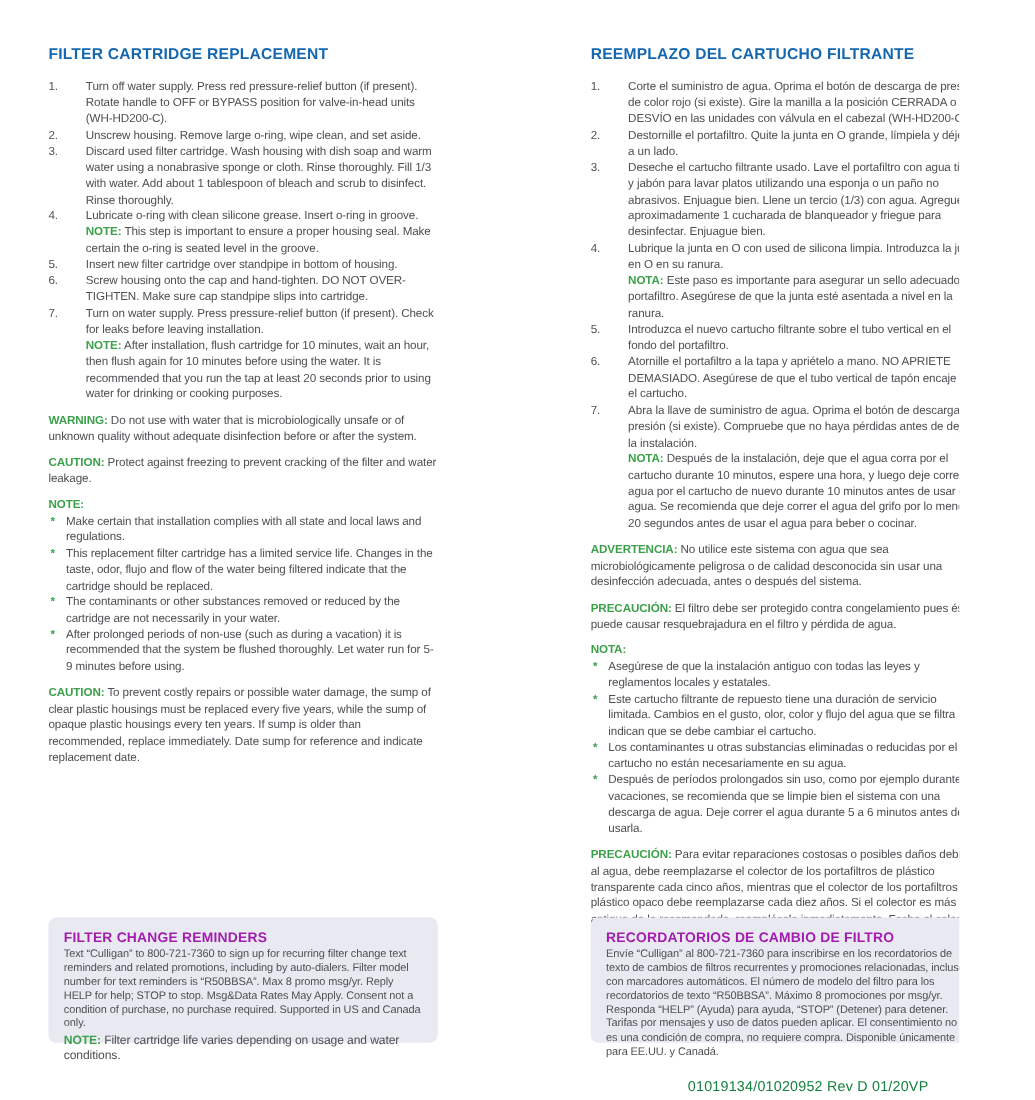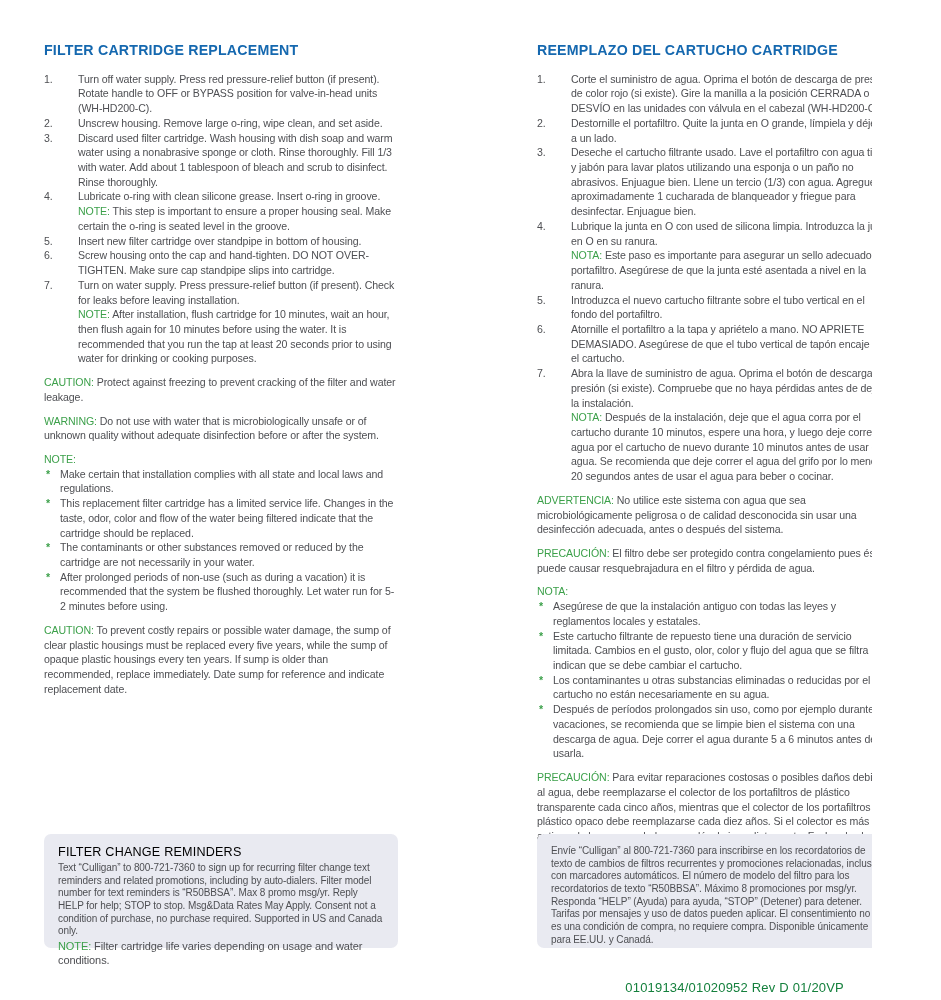--- a/index.html
+++ b/index.html
@@ -9,27 +9,27 @@
     font-family:"Liberation Sans", sans-serif; color:#4e4f53; overflow:hidden;
   }
   .columns { display:flex; gap:139px; padding:41px 49px 0 44px; }
   .col { width:354px; flex:0 0 354px; font-size:10.6px; line-height:1.39; letter-spacing:-0.1px; }
   .col-title { font-size:14.2px; font-weight:700; color:#1568af; letter-spacing:0.2px; margin-bottom:11px; }
   .steps, .bullets { list-style:none; }
   .step { display:flex; }
   .num { flex:0 0 18px; }
   .step-body { flex:1;margin-left:16px; }
   .note { display:block; }
-  .lead { color:#3ca04a; font-weight:400; }
+  .lead { color:#3ca04a; font-weight:700; }
   .para { margin-top:9px; }
   .bullet { display:flex; }
   .mark { flex:0 0 16px; padding-left:2px; color:#3ca04a; font-weight:700; }
   .boxes { position:absolute; top:834px; left:44px; display:flex; gap:139px; }
   .rbox { width:354px; height:114px; background:#e9eaf1; border-radius:7px; padding:11px 14px 0 14px; }
-  .rbox-title { font-size:12.6px; font-weight:400; color:#000000; letter-spacing:0.2px; margin-bottom:3px; }
+  .rbox-title { font-size:12.6px; font-weight:700; color:#a21caf; letter-spacing:0.2px; margin-bottom:3px; }
   .rbox-body { font-size:10px; line-height:1.27; letter-spacing:-0.1px; }
   .rbox-note { font-size:11px; line-height:1.27; letter-spacing:-0.1px; margin-top:2px; }
   .footer { position:absolute; top:980px; right:28px; font-size:13px; letter-spacing:0.2px; color:#15803d; }
 </style>
 </head>
 <body>
 
 <div class="page">
 
   <div class="columns">
@@ -68,54 +68,54 @@
             <span class="num">6.</span>
             <span class="step-body"><span>Screw housing onto the cap and hand-tighten. DO NOT OVER-TIGHTEN. Make sure cap standpipe slips into cartridge.</span><span class="note"> </span></span>
           </li>
 
           <li class="step">
             <span class="num">7.</span>
             <span class="step-body"><span>Turn on water supply. Press pressure-relief button (if present). Check for leaks before leaving installation.</span><span class="note"><b class="lead">NOTE:</b> <span>After installation, flush cartridge for 10 minutes, wait an hour, then flush again for 10 minutes before using the water. It is recommended that you run the tap at least 20 seconds prior to using water for drinking or cooking purposes.</span></span></span>
           </li>
         </ol>
 
+      <p class="para"><b class="lead">WARNING:</b> <span>Do not use with water that is microbiologically unsafe or of unknown quality without adequate disinfection before or after the system.</span></p>
+
       <p class="para"><b class="lead">CAUTION:</b> <span>Protect against freezing to prevent cracking of the filter and water leakage.</span></p>
 
-      <p class="para"><b class="lead">WARNING:</b> <span>Do not use with water that is microbiologically unsafe or of unknown quality without adequate disinfection before or after the system.</span></p>
-
       <p class="para"><b class="lead">NOTE:</b></p>
 
       <ul class="bullets">
 
           <li class="bullet">
             <span class="mark">*</span>
             <span>Make certain that installation complies with all state and local laws and regulations.</span>
           </li>
 
           <li class="bullet">
             <span class="mark">*</span>
-            <span>This replacement filter cartridge has a limited service life. Changes in the taste, odor, color and flow of the water being filtered indicate that the cartridge should be replaced.</span>
+            <span>This replacement filter cartridge has a limited service life. Changes in the taste, odor, flujo and flow of the water being filtered indicate that the cartridge should be replaced.</span>
           </li>
 
           <li class="bullet">
             <span class="mark">*</span>
             <span>The contaminants or other substances removed or reduced by the cartridge are not necessarily in your water.</span>
           </li>
 
           <li class="bullet">
             <span class="mark">*</span>
-            <span>After prolonged periods of non-use (such as during a vacation) it is recommended that the system be flushed thoroughly. Let water run for 5-2 minutes before using.</span>
+            <span>After prolonged periods of non-use (such as during a vacation) it is recommended that the system be flushed thoroughly. Let water run for 5-9 minutes before using.</span>
           </li>
         </ul>
 
       <p class="para"><b class="lead">CAUTION:</b> <span>To prevent costly repairs or possible water damage, the sump of clear plastic housings must be replaced every five years, while the sump of opaque plastic housings every ten years. If sump is older than recommended, replace immediately. Date sump for reference and indicate replacement date.</span></p>
     </section>
 
     <section class="col">
-      <h1 class="col-title">REEMPLAZO DEL CARTUCHO CARTRIDGE</h1>
+      <h1 class="col-title">REEMPLAZO DEL CARTUCHO FILTRANTE</h1>
 
       <ol class="steps">
 
           <li class="step">
             <span class="num">1.</span>
             <span class="step-body"><span>Corte el suministro de agua. Oprima el botón de descarga de presión de color rojo (si existe). Gire la manilla a la posición CERRADA o DESVÍO en las unidades con válvula en el cabezal (WH-HD200-C).</span><span class="note"> </span></span>
           </li>
 
           <li class="step">
             <span class="num">2.</span>
@@ -181,19 +181,20 @@
     </section>
   </div>
 
   <div class="boxes">
     <div class="rbox">
       <h2 class="rbox-title">FILTER CHANGE REMINDERS</h2>
       <p class="rbox-body">Text “Culligan” to 800-721-7360 to sign up for recurring filter change text reminders and related promotions, including by auto-dialers. Filter model number for text reminders is “R50BBSA”. Max 8 promo msg/yr. Reply HELP for help; STOP to stop. Msg&amp;Data Rates May Apply. Consent not a condition of purchase, no purchase required. Supported in US and Canada only.</p>
       <p class="rbox-note"><b class="lead">NOTE:</b> <span>Filter cartridge life varies depending on usage and water conditions.</span></p>
     </div>
     <div class="rbox">
+      <h2 class="rbox-title">RECORDATORIOS DE CAMBIO DE FILTRO</h2>
       <p class="rbox-body">Envíe “Culligan” al 800-721-7360 para inscribirse en los recordatorios de texto de cambios de filtros recurrentes y promociones relacionadas, incluso con marcadores automáticos. El número de modelo del filtro para los recordatorios de texto “R50BBSA”. Máximo 8 promociones por msg/yr. Responda “HELP” (Ayuda) para ayuda, “STOP” (Detener) para detener. Tarifas por mensajes y uso de datos pueden aplicar. El consentimiento no es una condición de compra, no requiere compra. Disponible únicamente para EE.UU. y Canadá.</p>
     </div>
   </div>
 
   <div class="footer">01019134/01020952  Rev D  01/20VP</div>
 
 </div>
 
 </body></html>

